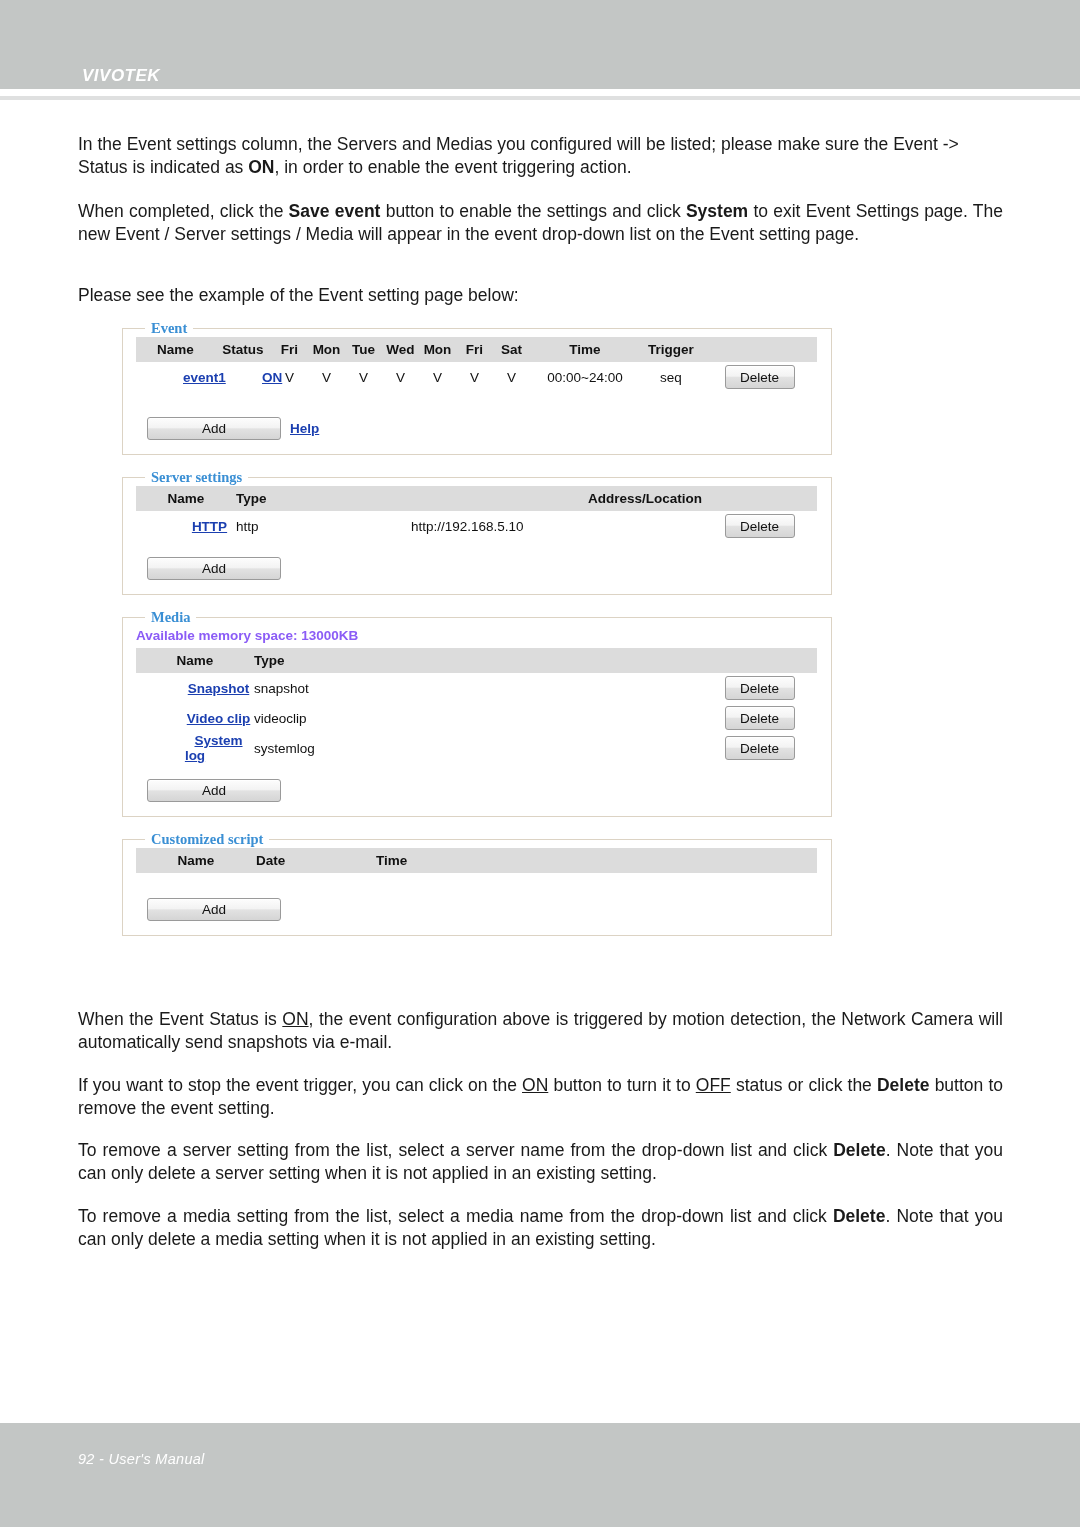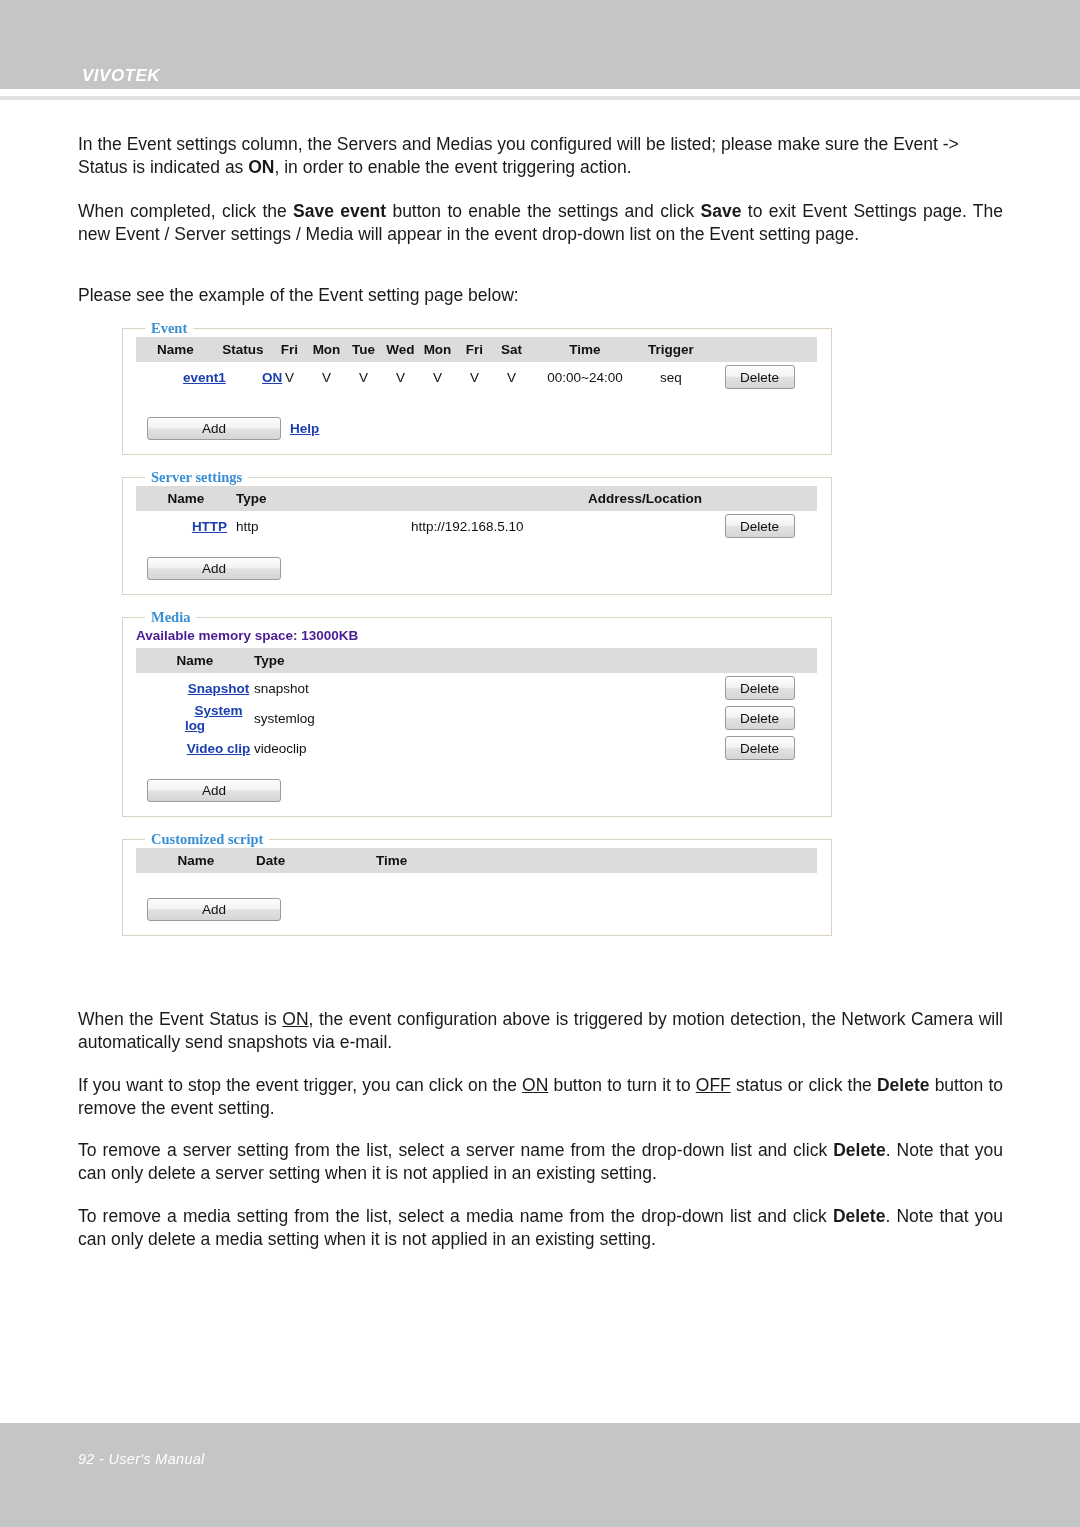--- a/index.html
+++ b/index.html
@@ -170,39 +170,39 @@
   button.btn-add {
     width: 134px;
     height: 23px;
     margin-left: 11px;
     margin-top: 16px;
   }
 
   .memline {
     font-size: 13.5px;
     font-weight: bold;
-    color: #4c1d95;
+    color: #8b5cf6;
     padding: 2px 0 5px 0;
   }
 
   .row-actions { padding-top: 9px; }
 
   
 </style>
 </head>
 <body>
 
 <div class="header-band">
   <div class="header-brand">VIVOTEK</div>
 </div>
 <div class="header-rule"></div>
 
 <div class="body-copy" id="para1"><span>In the Event settings column, the Servers and Medias you configured will be listed; please make sure the Event -&gt; Status is indicated as </span><b>ON</b><span>, in order to enable the event triggering action.</span></div>
 
-<div class="body-copy justify" id="para2"><span>When completed, click the </span><b>Save event</b><span> button to enable the settings and click </span><b>Save</b><span> to exit Event Settings page. The new Event / Server settings / Media will appear in the event drop-down list on the Event setting page.</span></div>
+<div class="body-copy justify" id="para2"><span>When completed, click the </span><b>Save event</b><span> button to enable the settings and click </span><b>System</b><span> to exit Event Settings page. The new Event / Server settings / Media will appear in the event drop-down list on the Event setting page.</span></div>
 
 <div class="body-copy" id="para3">Please see the example of the Event setting page below:</div>
 
 <div class="figure">
 
   <fieldset class="panel">
     <legend>Event</legend>
     <div class="panel-inner">
       <table class="grid">
         <colgroup>
@@ -308,27 +308,27 @@
             <th></th>
           </tr>
         </thead>
         <tbody>
           <tr>
             <td><a class="blink">Snapshot</a></td>
             <td class="left">snapshot</td>
             <td><button class="btn btn-delete">Delete</button></td>
           </tr>
           <tr>
+            <td><a class="blink">Video clip</a></td>
+            <td class="left">videoclip</td>
+            <td><button class="btn btn-delete">Delete</button></td>
+          </tr>
+          <tr>
             <td><a class="blink">System log</a></td>
             <td class="left">systemlog</td>
-            <td><button class="btn btn-delete">Delete</button></td>
-          </tr>
-          <tr>
-            <td><a class="blink">Video clip</a></td>
-            <td class="left">videoclip</td>
             <td><button class="btn btn-delete">Delete</button></td>
           </tr>
         </tbody>
       </table>
       <div>
         <button class="btn btn-add">Add</button>
       </div>
     </div>
   </fieldset>
 

